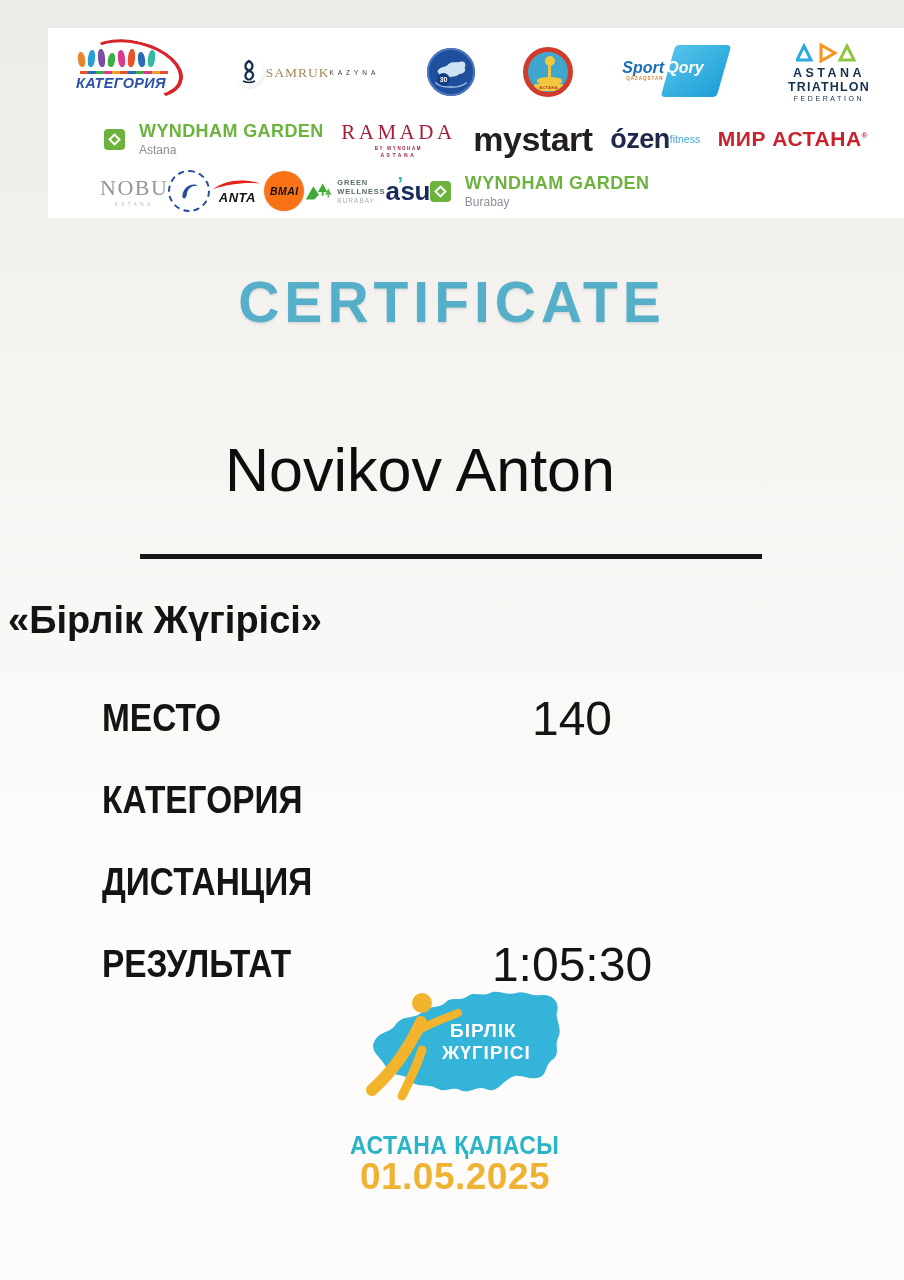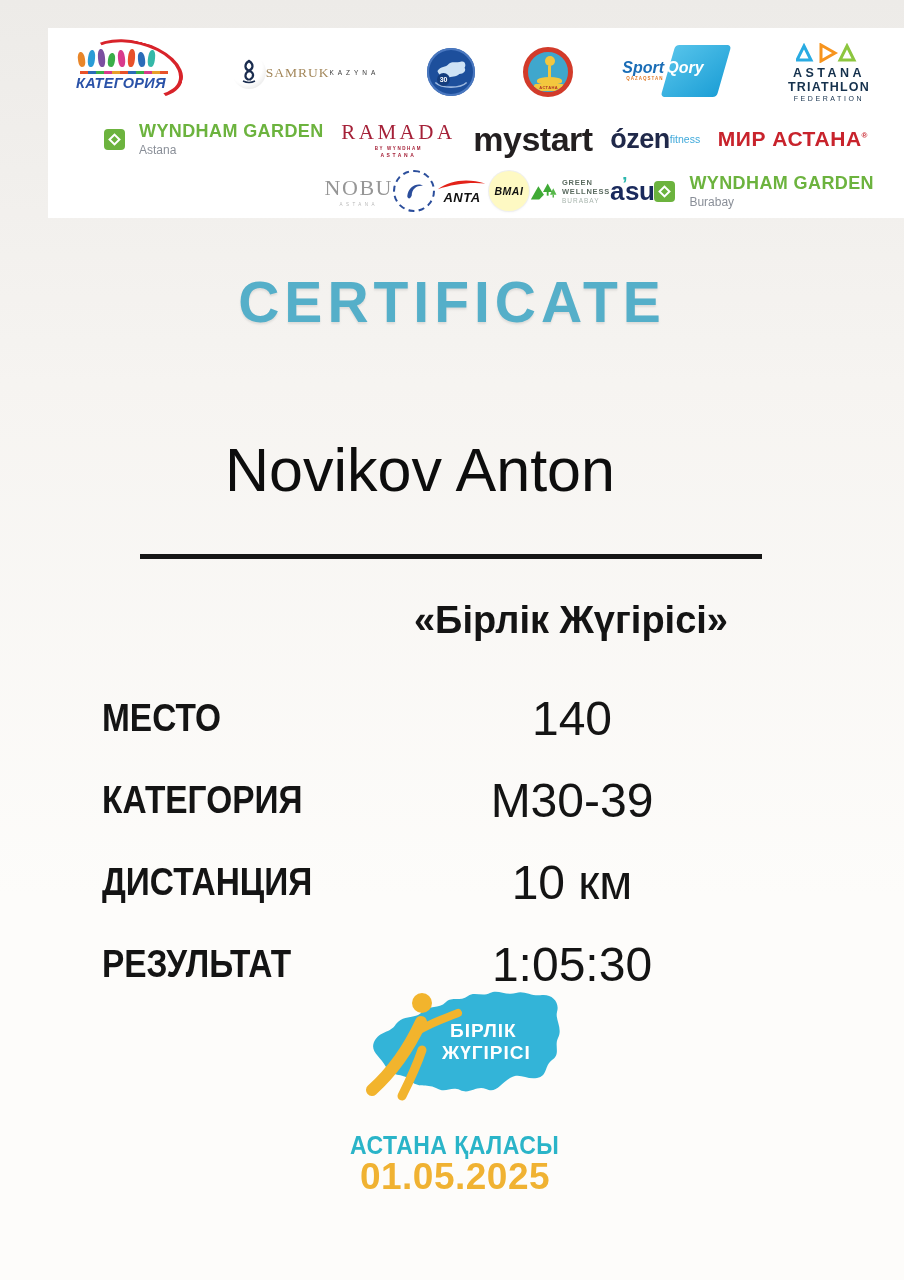--- a/index.html
+++ b/index.html
@@ -10,21 +10,21 @@
     background:linear-gradient(180deg,#edebe8 0%,#f6f4f1 30%,#fdfcfa 70%,#fdfcfa 100%);
     overflow:hidden;
   }
   .page { position:absolute; inset:0; }
 
   
   .logo-band { position:absolute; left:48px; top:28px; right:0; height:190px; background:#ffffff; }
   .l-row { display:flex; align-items:center; }
   .l-row1 { height:84px; padding:4px 34px 0 24px; justify-content:space-between; }
   .l-row2 { height:54px; padding:0 36px 0 56px; justify-content:space-between; }
-  .l-row3 { height:50px; padding:0 30px 0 80px; justify-content:flex-end; }
+  .l-row3 { height:50px; padding:0 30px 0 52px; justify-content:flex-start; }
   .logo { display:flex; align-items:center; justify-content:center; }
 
   
   .dir { position:relative; width:112px; height:70px; }
   .dir-arc { position:absolute; right:0; top:4px; width:100px; height:56px; border:3px solid transparent;
     border-top-color:#d8232a; border-right:4px solid #d8232a; border-radius:50%; transform:rotate(14deg); }
   .dir-figs { position:absolute; left:6px; top:12px; display:flex; gap:3px; align-items:flex-end; }
   .dir-figs span { width:7px; height:17px; border-radius:45% 45% 40% 40%; display:block; }
   .dir-figs span:nth-child(1){background:#e8862a;transform:rotate(-8deg);height:15px;}
   .dir-figs span:nth-child(2){background:#2a9cd6;transform:rotate(6deg);}
@@ -101,40 +101,40 @@
   
   .nobu { flex-direction:column; }
   .nobu-l1 { font-family:"Liberation Serif",serif; font-size:22px; color:#969696; letter-spacing:1.5px; }
   .nobu-sub { font-size:4.5px; letter-spacing:3.5px; color:#b8b8b8; margin-top:1px; }
 
   .joma { width:42px; height:42px; border-radius:50%; border:2.5px dashed #2a4d9b; display:flex; align-items:center; justify-content:center; }
 
   .anta { flex-direction:column; }
   .anta-word { font-size:13px; font-weight:800; font-style:italic; color:#111; letter-spacing:.5px; margin-top:-1px; }
 
-  .bmai { width:40px; height:40px; border-radius:50%; background:#fef9c3; box-shadow:0 0 0 1px #efefef,0 1px 3px rgba(0,0,0,.06);
+  .bmai { width:40px; height:40px; border-radius:50%; background:#f97316; box-shadow:0 0 0 1px #efefef,0 1px 3px rgba(0,0,0,.06);
     display:flex; align-items:center; justify-content:center; }
   .bmai span { font-size:10.5px; font-weight:800; font-style:italic; color:#111; letter-spacing:.5px; }
 
   .gw { gap:5px; }
   .gw-txt { display:flex; flex-direction:column; }
   .gw-l1,.gw-l2 { font-size:7.5px; font-weight:700; color:#5b6b60; letter-spacing:.8px; line-height:1.2; }
   .gw-l3 { font-size:6.5px; color:#a8b5ad; letter-spacing:1px; margin-top:1px; }
 
   .asu { font-size:26px; font-weight:800; color:#1a2a5c; letter-spacing:-.5px; }
   .asu .accent { color:#2bb7ad; font-size:20px; position:relative; top:-7px; margin:0 -2px; }
 
   
   .c-title { position:absolute; left:0; top:274px; width:904px; text-align:center;
     font-size:57px; font-weight:700; letter-spacing:5px; color:#55afc9;
     text-shadow:0 2px 2px rgba(120,120,120,.18); line-height:1; }
   .c-name { position:absolute; left:0; top:440px; width:840px; text-align:center;
     font-size:61px; font-weight:400; color:#0d0d0d; line-height:1; }
   .c-line { position:absolute; left:140px; top:554px; width:622px; height:5px; background:#161616; }
-  .c-event { position:absolute; left:0; top:601px; width:728px; text-align:right; line-height:1; }
+  .c-event { position:absolute; left:8px; top:601px; width:728px; text-align:left; line-height:1; }
   .c-event span { display:inline-block; font-size:38px; font-weight:700; color:#141414; }
 
   .details { position:absolute; left:0; top:0; }
   .d-row { position:absolute; left:102px; width:712px; transform:translateY(-50%); }
   .d-label { display:inline-block; font-size:38px; font-weight:700; color:#141414;
     transform:scaleX(.88); transform-origin:left center; white-space:nowrap; line-height:1.1; }
   .d-value { position:absolute; left:320px; width:300px; top:50%; transform:translateY(-50%);
     text-align:center; font-size:48px; font-weight:400; color:#141414; line-height:1.05; }
 
   
@@ -313,25 +313,23 @@
     <span>«Бірлік Жүгірісі»</span>
   </div>
 
   <div class="details">
     <div class="d-row" style="top:719px">
       <span class="d-label">МЕСТО</span>
       <span class="d-value">140</span>
     </div>
     <div class="d-row" style="top:801px">
       <span class="d-label">КАТЕГОРИЯ</span>
-      <span class="d-value">М30-39</span>
     </div>
     <div class="d-row" style="top:883px">
       <span class="d-label">ДИСТАНЦИЯ</span>
-      <span class="d-value">10 км</span>
     </div>
     <div class="d-row" style="top:965px">
       <span class="d-label">РЕЗУЛЬТАТ</span>
       <span class="d-value">1:05:30</span>
     </div>
   </div>
 
   <div class="map-wrap">
     <svg width="212" height="120" viewBox="0 0 212 120">
       <path d="M16,54 C22,42 32,46 38,36 C46,26 56,32 64,24 C72,16 80,22 88,14 C94,8 102,14 110,8 C116,3 124,9 132,5 C140,1 148,8 158,5 C166,2 174,9 184,7 C194,6 202,14 199,24 C197,32 205,40 200,50 C196,58 203,66 194,72 C186,78 190,88 179,90 C168,92 162,84 152,90 C142,96 138,106 128,101 C118,97 112,107 102,102 C92,98 88,106 78,100 C68,95 60,101 52,92 C44,84 34,90 28,79 C22,68 12,64 16,54 Z" fill="#33b4d8"></path>

